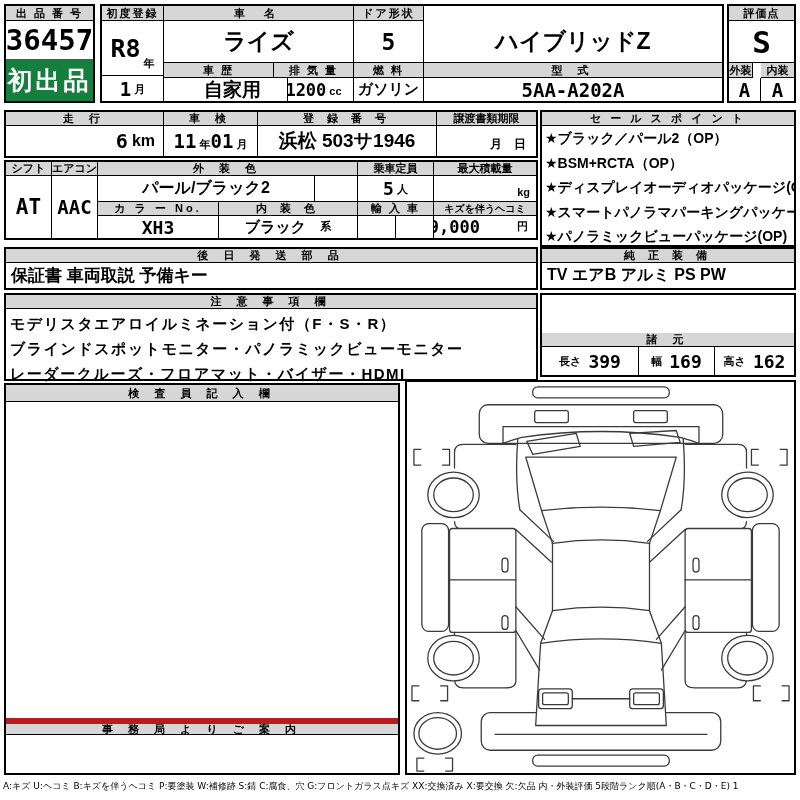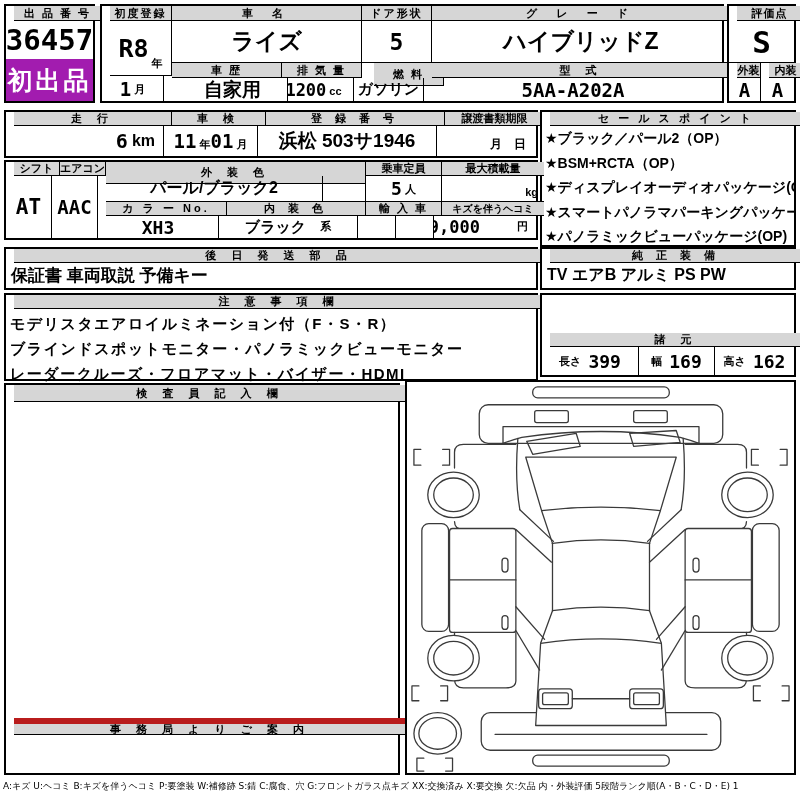--- a/index.html
+++ b/index.html
@@ -4,25 +4,25 @@
 <style>
   html,body{margin:0;padding:0;background:#fff;}
   body{font-family:"Liberation Sans","DejaVu Sans",sans-serif;color:#000;}
   #sheet{position:relative;width:800px;height:800px;background:#fff;overflow:hidden;}
   .blk{position:absolute;border:2px solid #000;box-sizing:border-box;background:#fff;}
   .abs{position:absolute;box-sizing:border-box;}
   .hd{background:#d6d6d6;display:flex;align-items:center;justify-content:center;
       font-size:11px;font-weight:bold;letter-spacing:2px;white-space:nowrap;overflow:hidden;}
   .val{display:flex;align-items:center;justify-content:center;font-weight:bold;white-space:nowrap;overflow:hidden;}
   .num{font-family:"DejaVu Sans Mono","Liberation Mono",monospace;}
-  .br{border-right:1px solid #000;} .bb{border-bottom:1px solid #000;margin-left:8px;} .bt{border-top:6px solid #b91c1c;}
+  .br{border-right:1px solid #000;} .bb{border-bottom:1px solid #000;} .bt{border-top:6px solid #b91c1c;}
   .unit{font-size:11px;font-weight:bold;align-self:flex-end;margin:0 0 4px 3px;}
   .left{justify-content:flex-start;padding-left:5px;}
   .right{justify-content:flex-end;padding-right:8px;}
-  .badge{background:#a21caf;color:#fff;display:flex;align-items:center;justify-content:center;
+  .badge{background:#15803d;color:#fff;display:flex;align-items:center;justify-content:center;
          font-size:25px;font-weight:bold;letter-spacing:3px;}
   .salesitem{font-size:14px;font-weight:bold;white-space:nowrap;overflow:hidden;line-height:24.6px;padding-left:3px;}
   .noteline{font-size:15px;font-weight:bold;letter-spacing:1.5px;white-space:nowrap;overflow:hidden;line-height:25px;padding-left:4px;}
   .legend{position:absolute;left:3px;top:780px;width:796px;font-size:9px;white-space:nowrap;overflow:hidden;
           font-family:"DejaVu Sans",sans-serif;}
   svg{display:block;}
 </style>
 </head>
 <body>
 
@@ -45,33 +45,32 @@
       <span class="num" style="font-size:19px;">1</span>
       <span class="unit">月</span>
     </div>
 
     <div class="abs hd br bb" style="left:62px;top:0;width:190px;height:15px;letter-spacing:8px;">車 名</div>
     <div class="abs val br bb" style="left:62px;top:15px;width:190px;height:42px;font-size:23px;">ライズ</div>
 
     <div class="abs hd br bb" style="left:252px;top:0;width:70px;height:15px;">ドア形状</div>
     <div class="abs val br bb num" style="left:252px;top:15px;width:70px;height:42px;font-size:23px;">5</div>
 
-    <div class="abs hd bb" style="left:322px;top:0;width:298px;height:15px;letter-spacing:8px;">グ レ ー ド</div>
     <div class="abs val bb" style="left:322px;top:15px;width:298px;height:42px;font-size:23px;">ハイブリッドZ</div>
 
     <div class="abs hd br bb" style="left:62px;top:57px;width:110px;height:15px;">車 歴</div>
     <div class="abs val br" style="left:76px;top:72px;width:110px;height:23px;font-size:19px;">自家用</div>
 
     <div class="abs hd br bb" style="left:172px;top:57px;width:80px;height:15px;">排 気 量</div>
     <div class="abs val br" style="left:172px;top:72px;width:80px;height:23px;">
       <span class="num" style="font-size:17px;">1200</span>
       <span class="unit">cc</span>
     </div>
 
-    <div class="abs hd br bb" style="left:264px;top:57px;width:70px;height:23px;text-align:right;">燃 料</div>
+    <div class="abs hd br bb" style="left:252px;top:57px;width:70px;height:15px;text-align:right;">燃 料</div>
     <div class="abs val br" style="left:252px;top:72px;width:70px;height:23px;font-size:15px;">ガソリン</div>
 
     <div class="abs hd bb" style="left:322px;top:57px;width:298px;height:15px;letter-spacing:6px;">型 式</div>
     <div class="abs val num" style="left:322px;top:72px;width:298px;height:23px;font-size:19px;">5AA-A202A</div>
   </div>
 
   <div class="blk" style="left:727px;top:4px;width:69px;height:99px;">
     <div class="abs hd bb" style="left:0;top:0;width:65px;height:15px;letter-spacing:1px;">評価点</div>
     <div class="abs val num" style="left:0;top:15px;width:65px;height:42px;font-size:31px;border-bottom:1px solid #000;">S</div>
     <div class="abs hd br bb" style="left:0;top:57px;width:24px;height:15px;letter-spacing:0;">外装</div>
@@ -109,21 +108,21 @@
       <div class="salesitem">★パノラミックビューパッケージ(OP)</div>
     </div>
   </div>
 
   <div class="blk" style="left:4px;top:160px;width:534px;height:80px;">
     <div class="abs hd br bb" style="left:0;top:0;width:46px;height:14px;letter-spacing:0;">シフト</div>
     <div class="abs val br num" style="left:0;top:14px;width:46px;height:62px;font-size:21px;">AT</div>
     <div class="abs hd br bb" style="left:46px;top:0;width:46px;height:14px;letter-spacing:0;">エアコン</div>
     <div class="abs val br num" style="left:46px;top:14px;width:46px;height:62px;font-size:19px;">AAC</div>
 
-    <div class="abs hd br bb" style="left:92px;top:0;width:260px;height:22px;letter-spacing:6px;text-align:right;">外 装 色</div>
+    <div class="abs hd br bb" style="left:92px;top:0;width:260px;height:14px;letter-spacing:6px;text-align:right;">外 装 色</div>
     <div class="abs val br bb" style="left:92px;top:14px;width:217px;height:26px;font-size:16px;">パール/ブラック2</div>
     <div class="abs val br bb" style="left:309px;top:14px;width:43px;height:26px;"></div>
 
     <div class="abs hd br bb" style="left:352px;top:0;width:76px;height:14px;letter-spacing:0;">乗車定員</div>
     <div class="abs val br bb" style="left:352px;top:14px;width:76px;height:26px;">
       <span class="num" style="font-size:18px;">5</span>
       <span class="unit">人</span>
     </div>
     <div class="abs hd bb" style="left:428px;top:0;width:102px;height:14px;letter-spacing:0;">最大積載量</div>
     <div class="abs val bb" style="left:428px;top:14px;width:102px;height:26px;font-size:11px;align-items:flex-end;justify-content:flex-end;padding:0 6px 3px 0;">kg</div>

